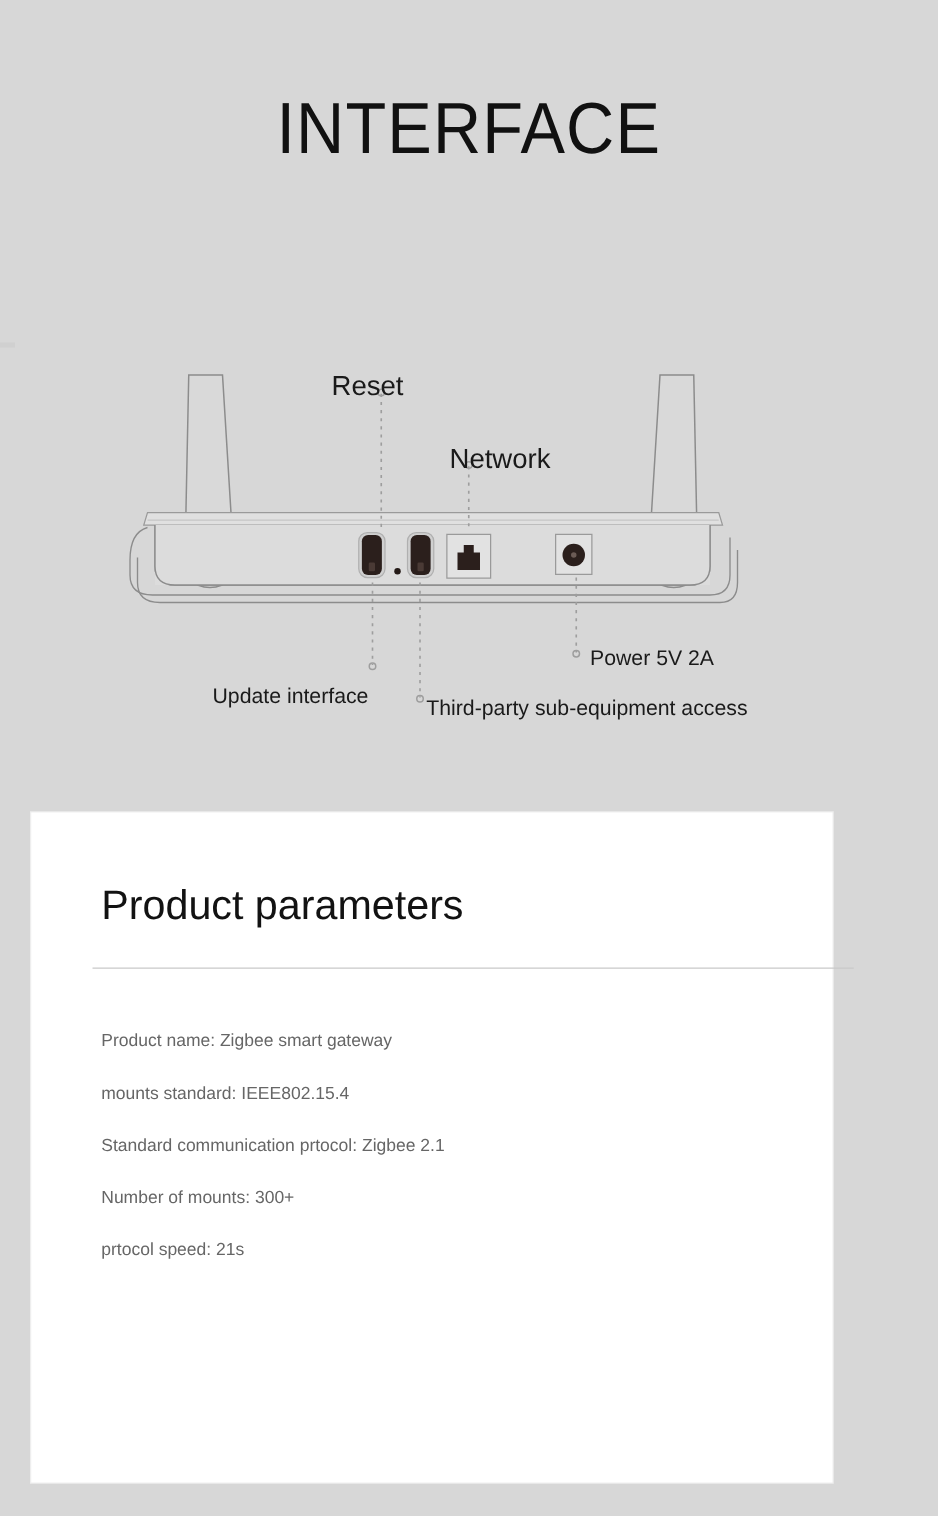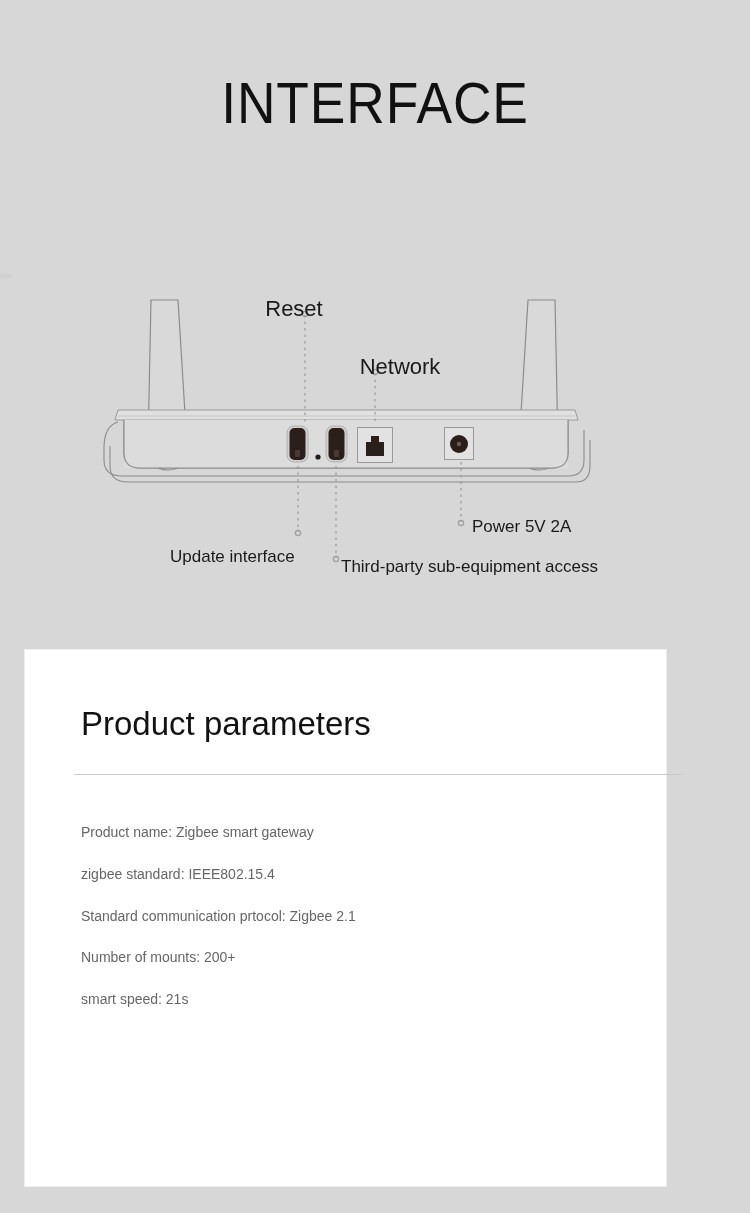--- a/index.html
+++ b/index.html
@@ -188,18 +188,18 @@
     <text class="lbl lbl-bot" x="341" y="302" text-anchor="start">Third-party sub-equipment access</text>
     <text class="lbl lbl-bot" x="472" y="262" text-anchor="start">Power 5V 2A</text>
   </svg>
 </div>
 
 <div class="params-panel">
   <div class="params-title">Product parameters</div>
   <div class="params-rule"></div>
   <ul class="params-list">
     <li>Product name: Zigbee smart gateway</li>
-    <li>zigbee standard: IEEE802.15.4</li>
+    <li>mounts standard: IEEE802.15.4</li>
     <li>Standard communication prtocol: Zigbee 2.1</li>
-    <li>Number of mounts: 200+</li>
-    <li>smart speed: 21s</li>
+    <li>Number of mounts: 300+</li>
+    <li>prtocol speed: 21s</li>
   </ul>
 </div>
 
 </body></html>

